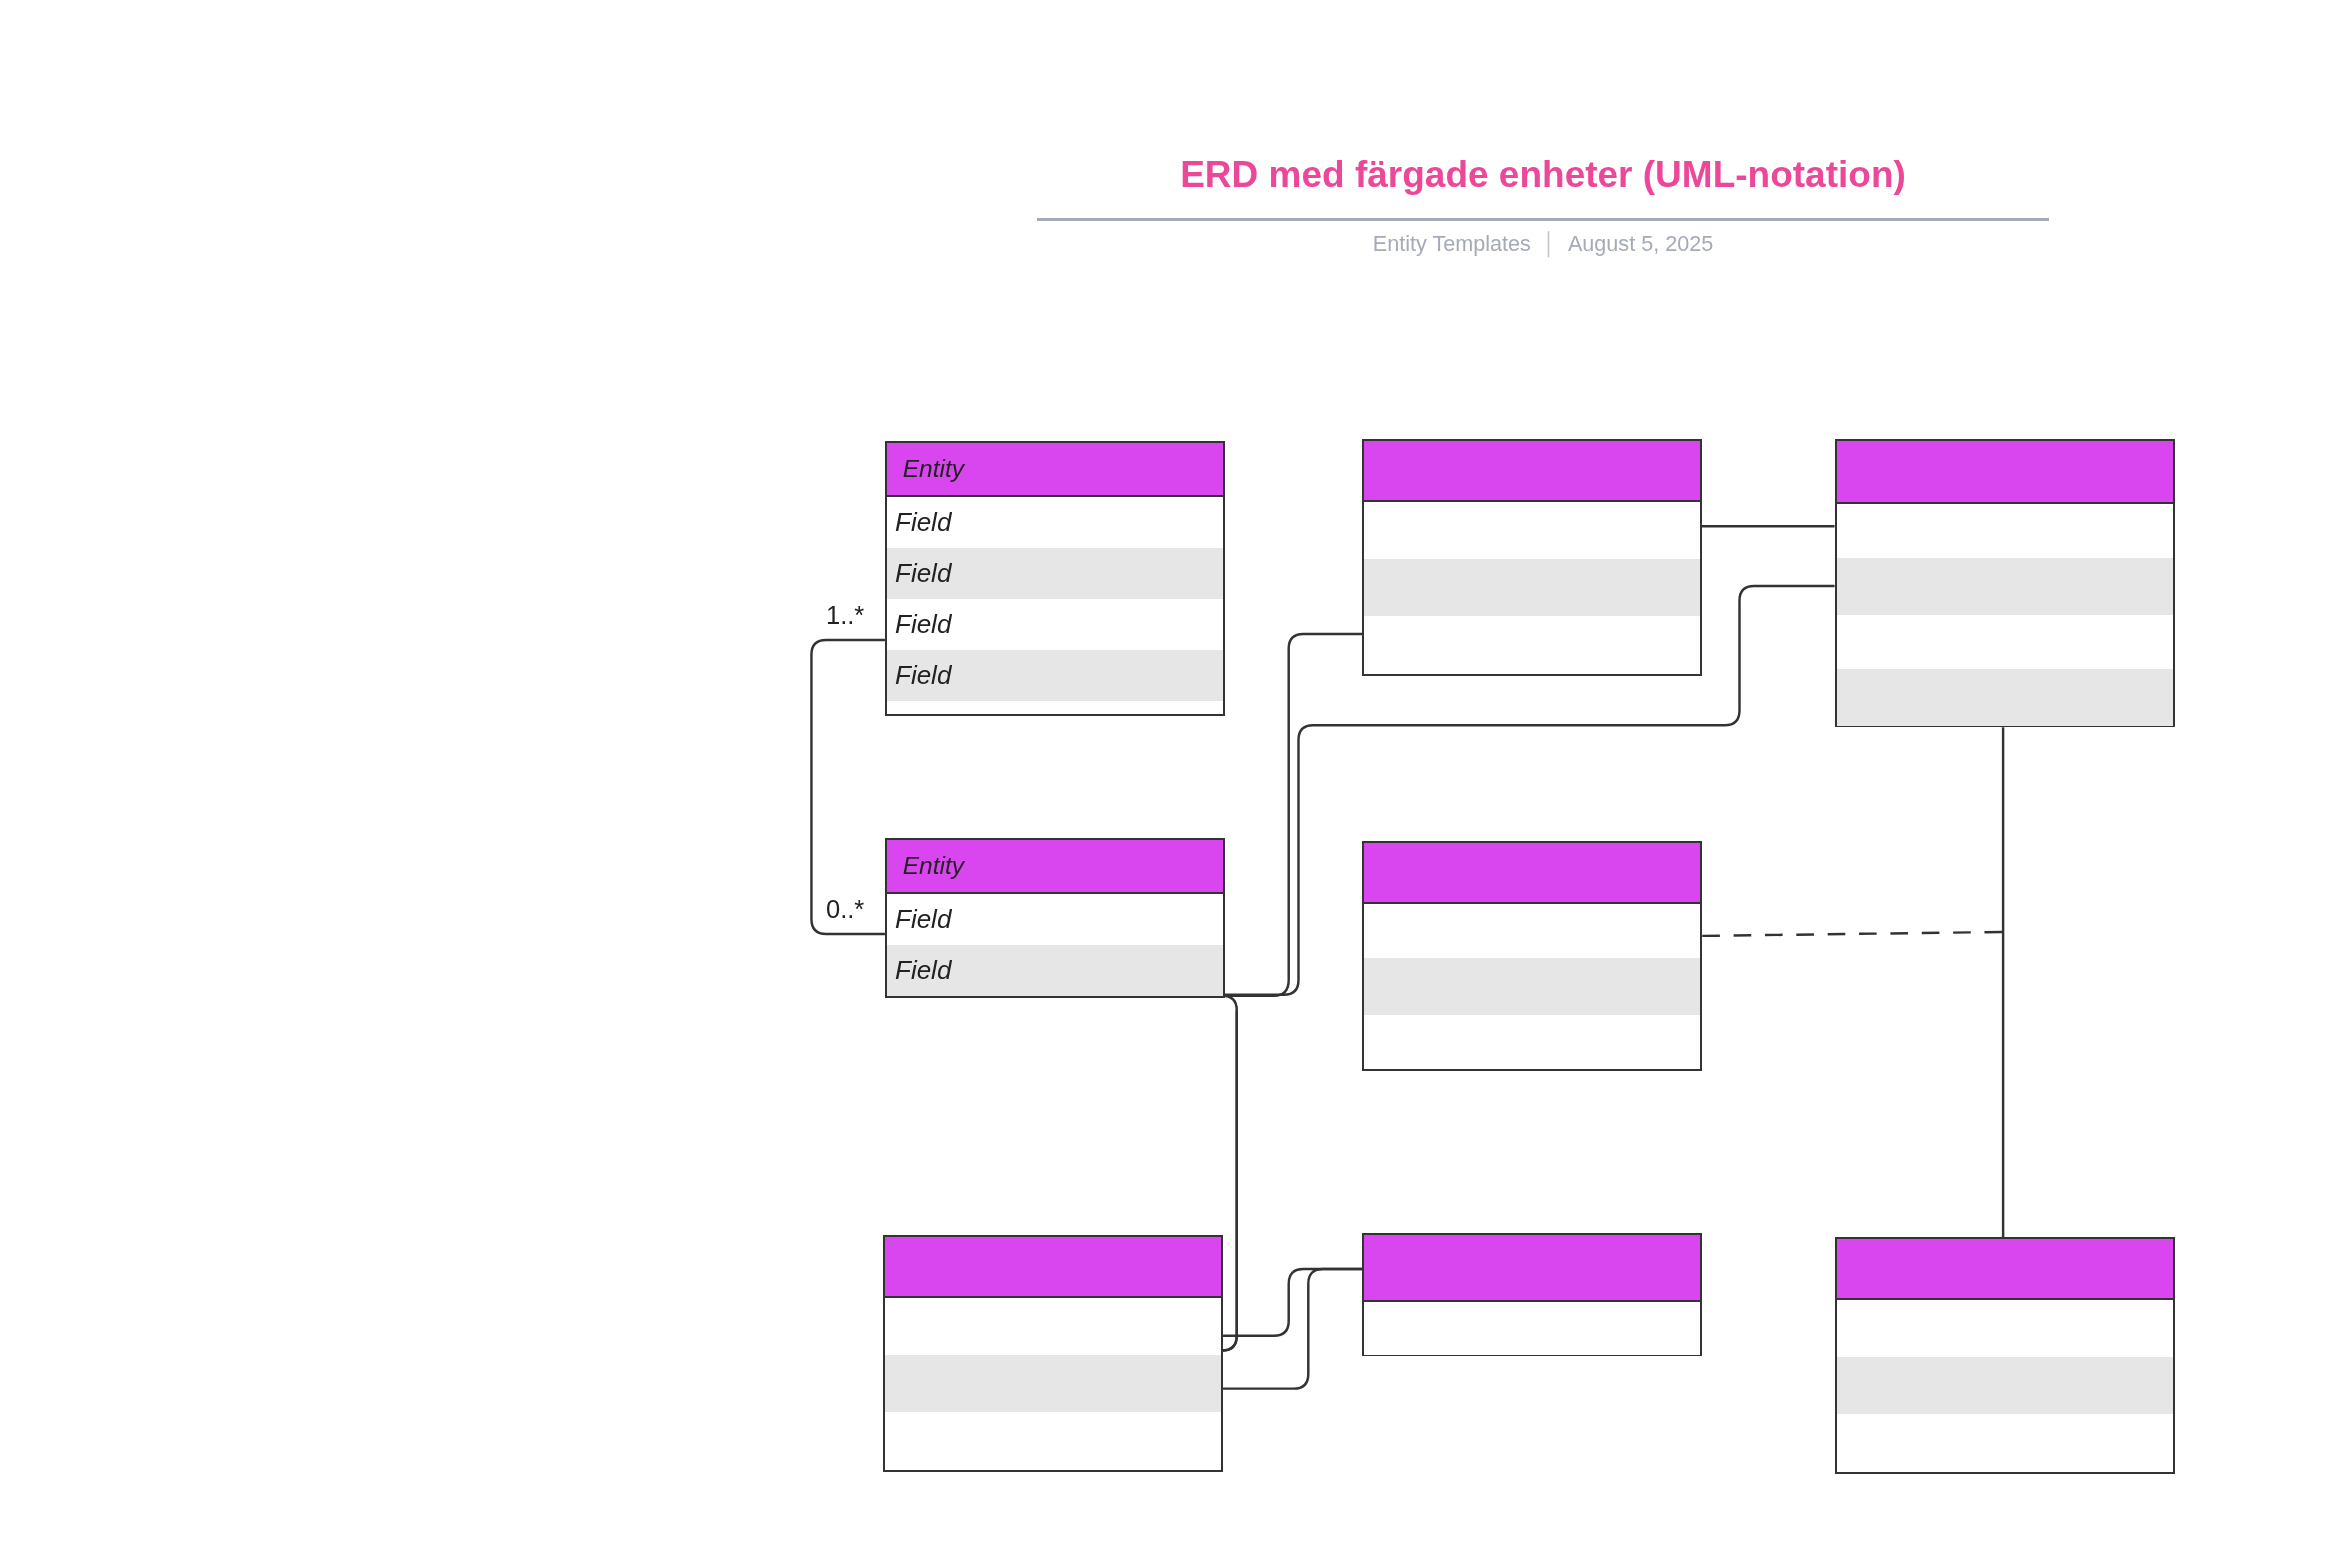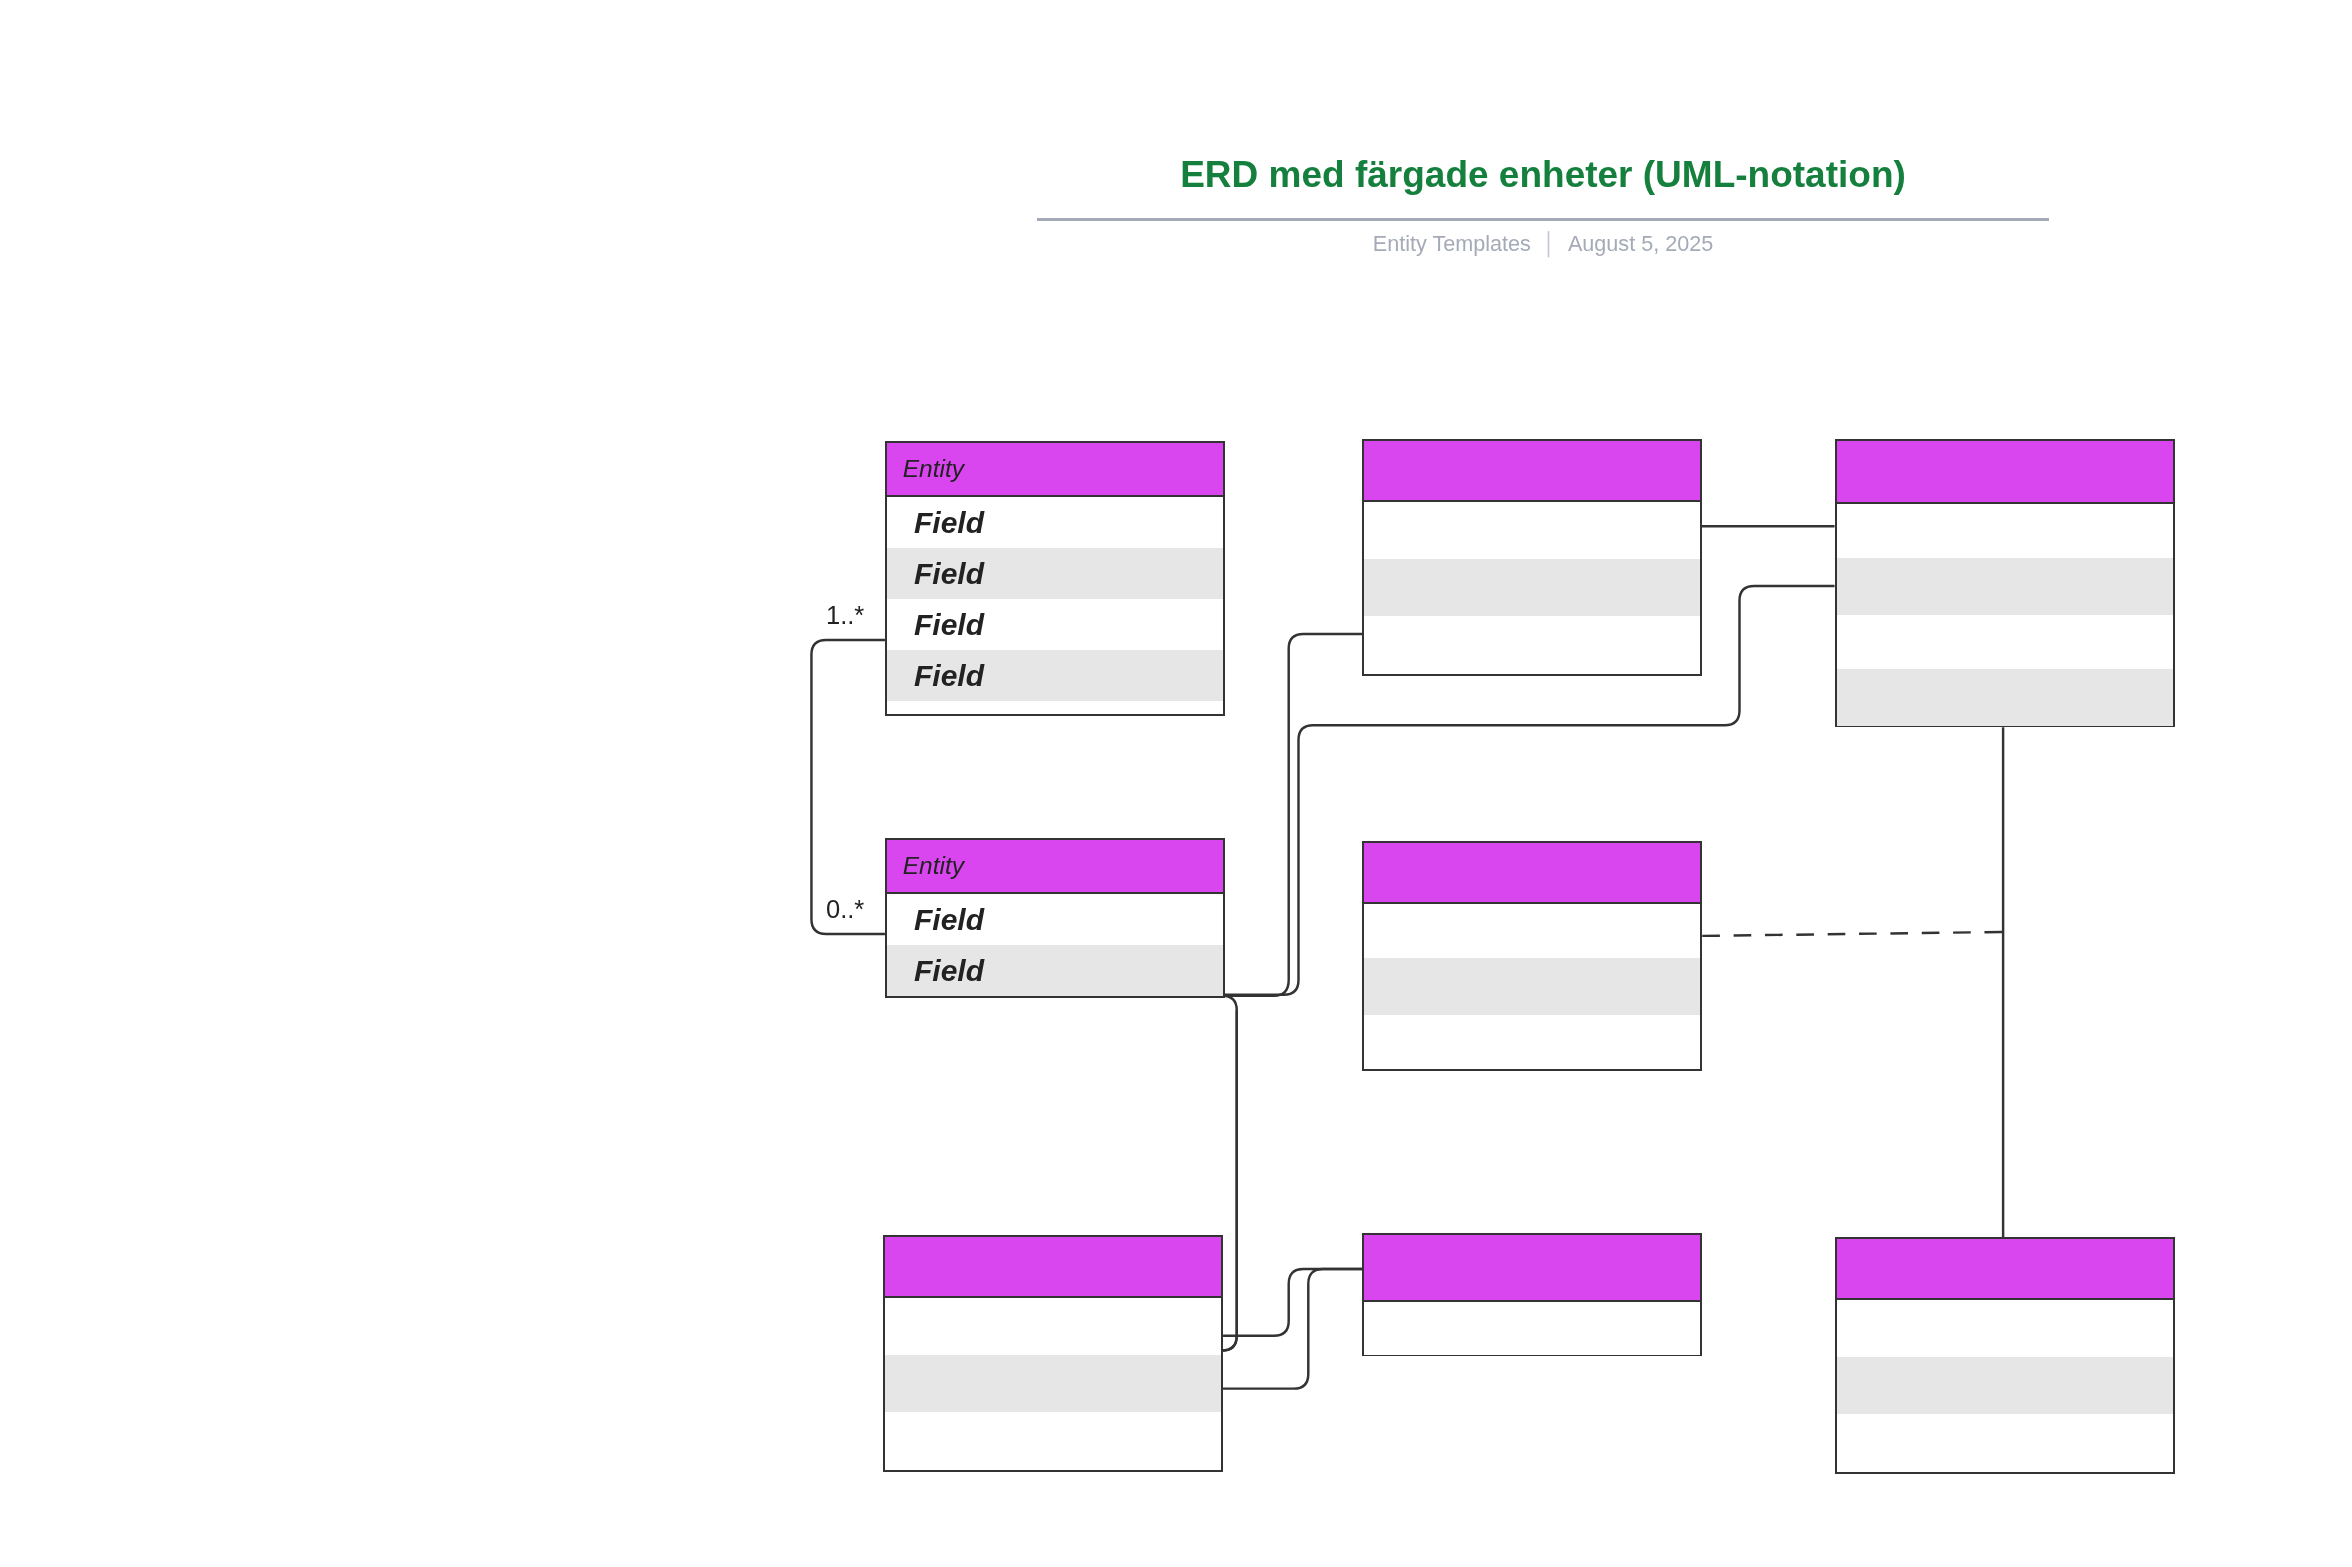--- a/index.html
+++ b/index.html
@@ -23,21 +23,21 @@
     width: 2352px;
   }
   #doc-title {
     position: absolute;
     left: 1037px;
     top: 154px;
     width: 1012px;
     text-align: center;
     font-size: 37px;
     font-weight: bold;
-    color: #15803d;
+    color: #ec4899;
     letter-spacing: 0px;
     white-space: nowrap;
   }
   #title-rule {
     position: absolute;
     left: 1037px;
     top: 218px;
     width: 1012px;
     height: 2.9px;
     background: #A5AAB8;
@@ -91,26 +91,25 @@
     padding-left: 15.7px;
     font-size: 24.5px;
     font-style: italic;
     color: #222222;
     overflow: hidden;
   }
   .entity-row {
     box-sizing: border-box;
     display: flex;
     align-items: center;
-    padding-left: 27px;
-    font-size: 30px;
+    padding-left: 8px;
+    font-size: 26px;
     font-style: italic;
     color: #222222;
     overflow: hidden;
-    font-weight: bold;
   }
   .entity-row.alt {
     background: #E6E6E6;
   }
   .entity-row.plain {
     background: #ffffff;
   }
 
   
   .mult-label {

